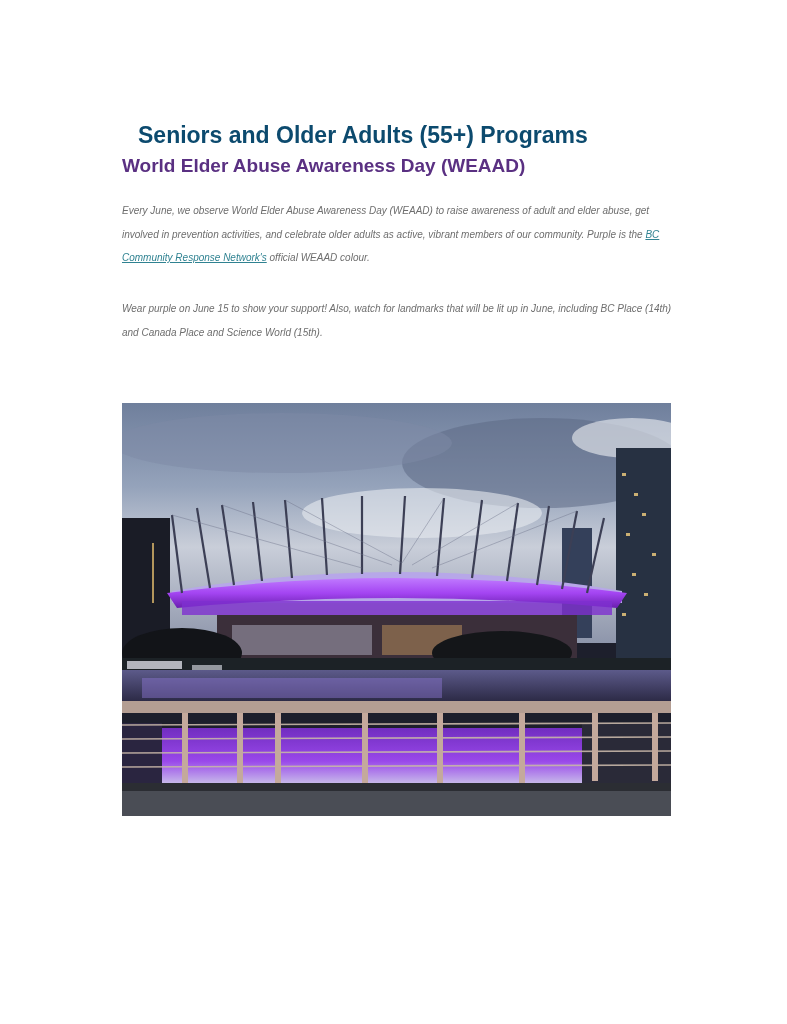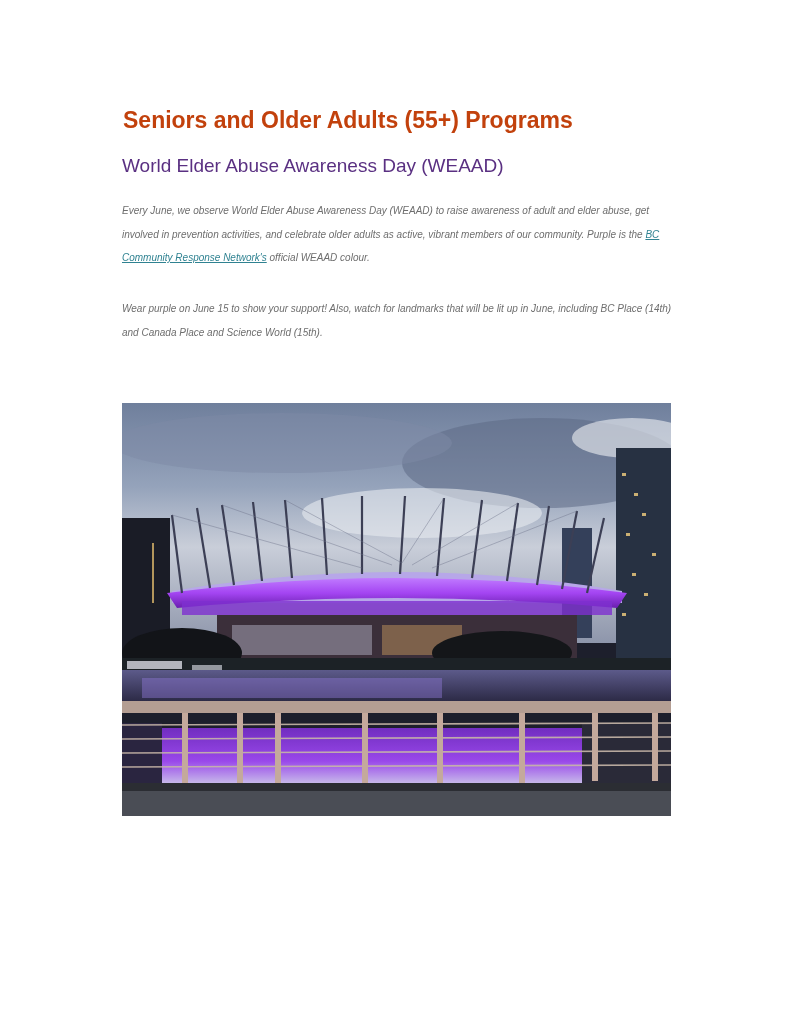--- a/index.html
+++ b/index.html
@@ -11,34 +11,34 @@
       width: 787px;
       height: 1024px;
       position: relative;
       overflow: hidden;
       font-family: "Liberation Sans", sans-serif;
     }
     .page-title {
       position: absolute;
       left: 122px;
       top: 106px;
-      margin: 1px;
+      margin: 16px;
       font-size: 23px;
       font-weight: bold;
-      color: #c2410c;
+      color: #0c4a6e;
       white-space: nowrap;
       letter-spacing: 0px;
     }
     .section-title {
       position: absolute;
       left: 122px;
       top: 155px;
       margin: 0;
       font-size: 19px;
-      font-weight: normal;
+      font-weight: bold;
       color: #5a3082;
       white-space: nowrap;
     }
     .para {
       position: absolute;
       left: 122px;
       margin: 0;
       width: 560px;
       font-size: 10px;
       line-height: 23.5px;

